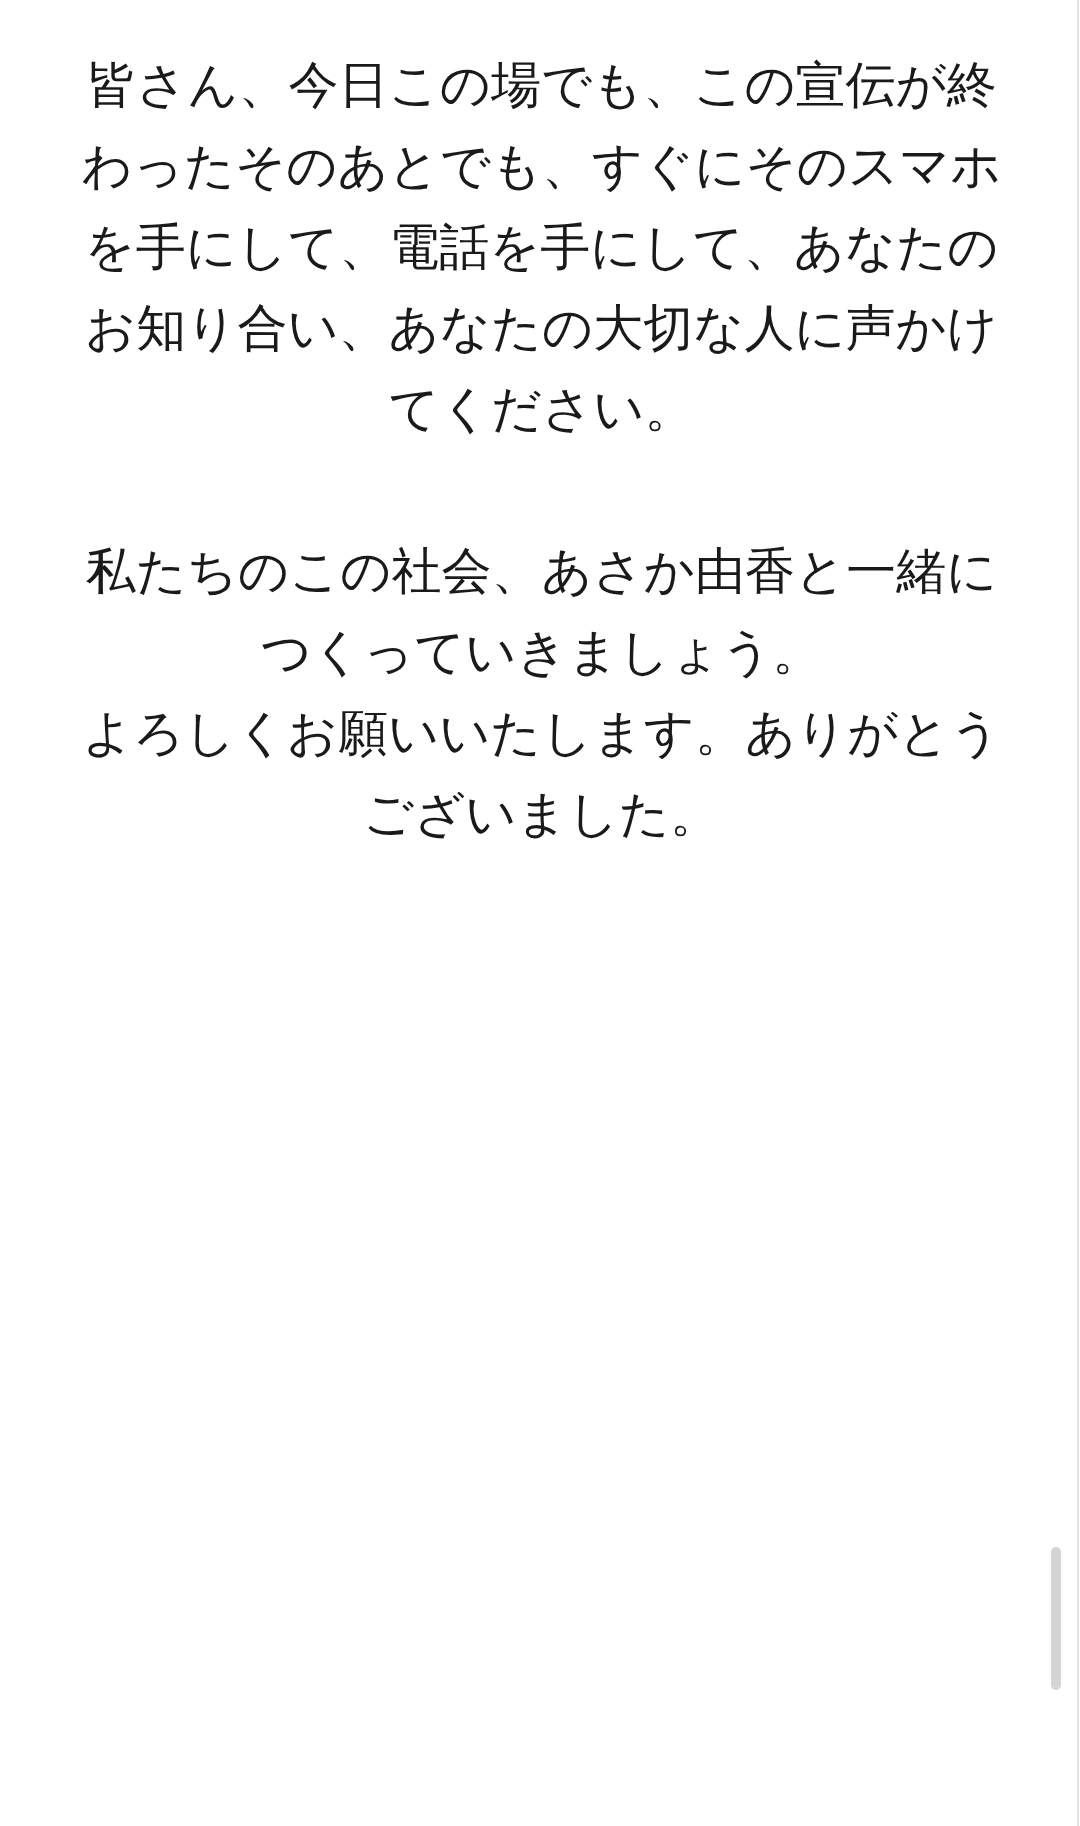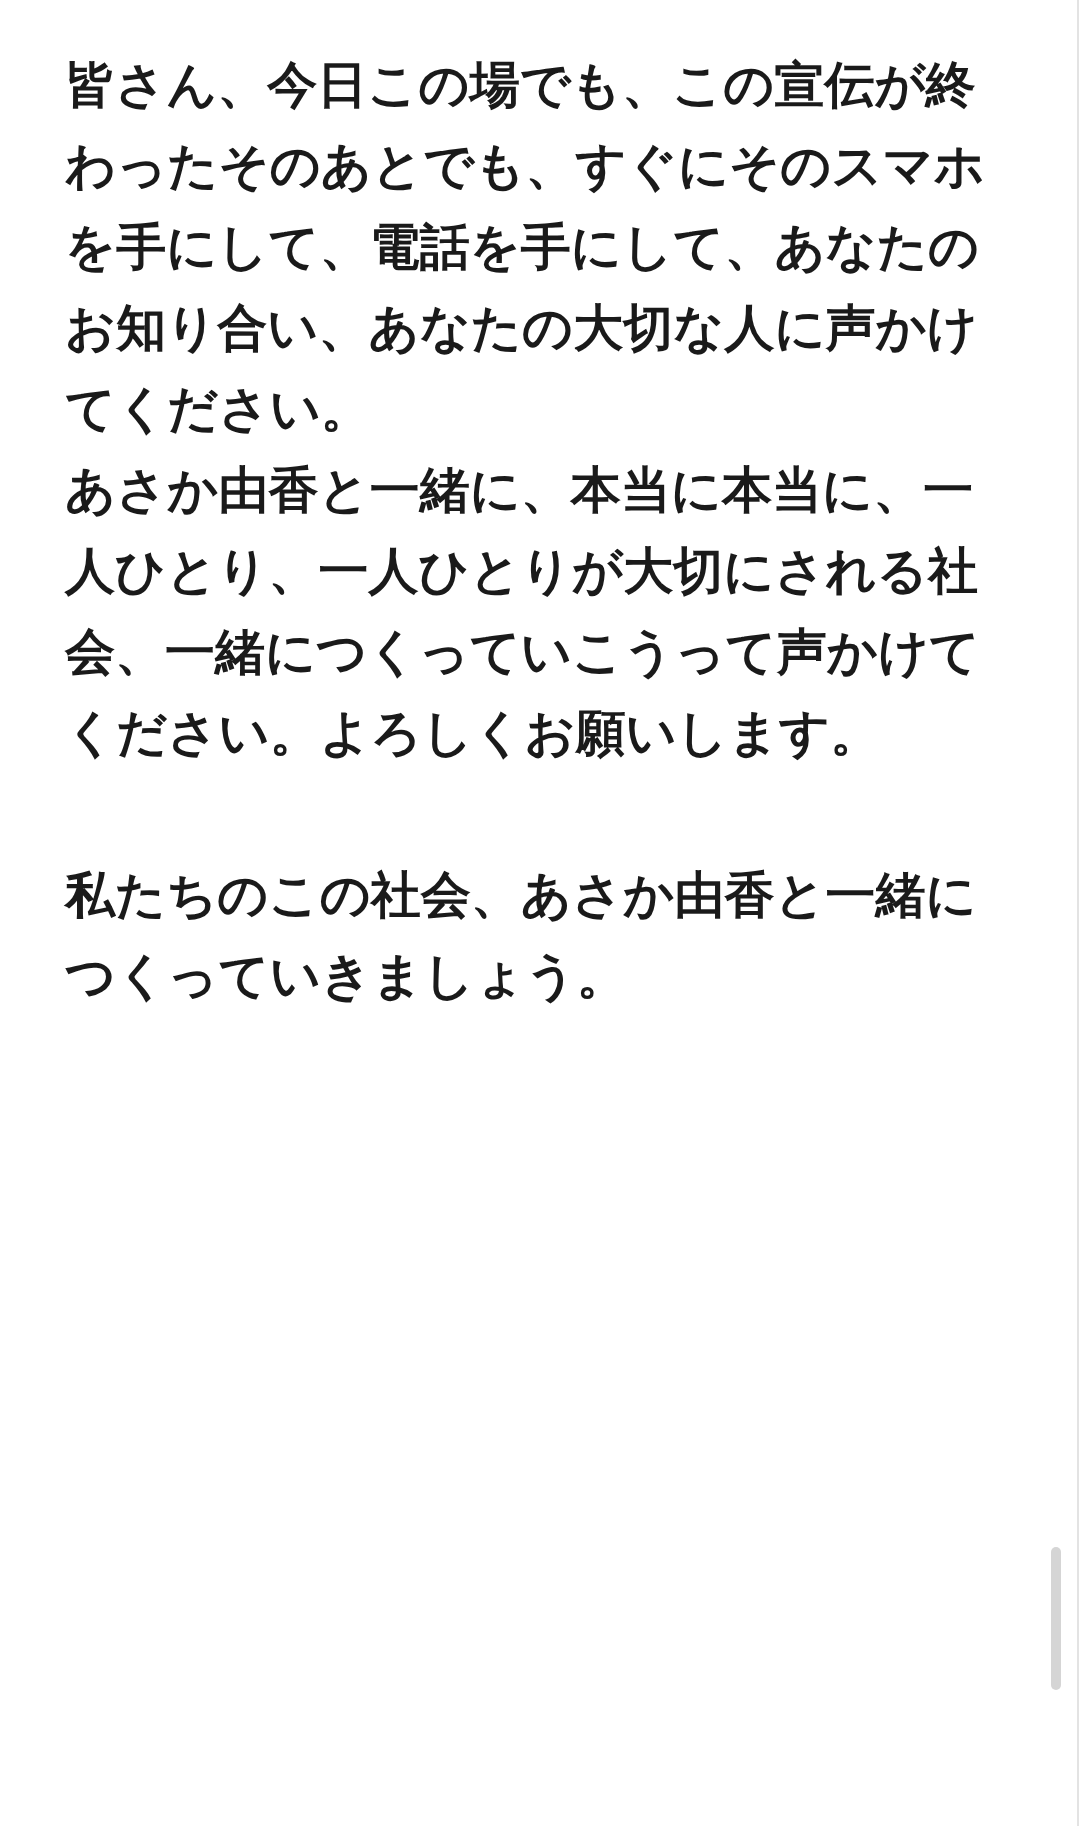--- a/index.html
+++ b/index.html
@@ -12,23 +12,23 @@
     background: var(--page-bg, #ffffff);
     font-family: "Liberation Sans", "DejaVu Sans", sans-serif;
   }
   .article {
     position: absolute;
     left: 65px;
     top: 45px;
     width: 953px;
     font-size: 50px;
     line-height: 81px;
-    font-weight: 700;
+    font-weight: 400;
     letter-spacing: 0;
-    text-align: left;
+    text-align: center;
     color: var(--text-color, #1a1a1a);
     word-break: normal;
     line-break: auto;
   }
   .article p {
     margin: 0;
     padding: 0;
     min-height: 81px; 
   }
   .edge-line {
@@ -47,19 +47,19 @@
     height: 143px;
     border-radius: 6px;
     background: var(--thumb-color, #d5d5d5);
   }
 </style>
 </head>
 <body>
 
 <main class="article">
   <p>皆さん、今日この場でも、この宣伝が終わったそのあとでも、すぐにそのスマホを手にして、電話を手にして、あなたのお知り合い、あなたの大切な人に声かけてください。</p>
-  <p>あさか由香と一緒に、本当に本当に、一人ひとり、一人ひとりが大切にされる社会、一緒につくっていこうって声かけてください。よろしくお願いします。</p>
   <p></p>
   <p>私たちのこの社会、あさか由香と一緒につくっていきましょう。</p>
+  <p>よろしくお願いいたします。ありがとうございました。</p>
 </main>
 
 <div class="edge-line"></div>
 <div class="scrollbar-thumb"></div>
 
 </body></html>

